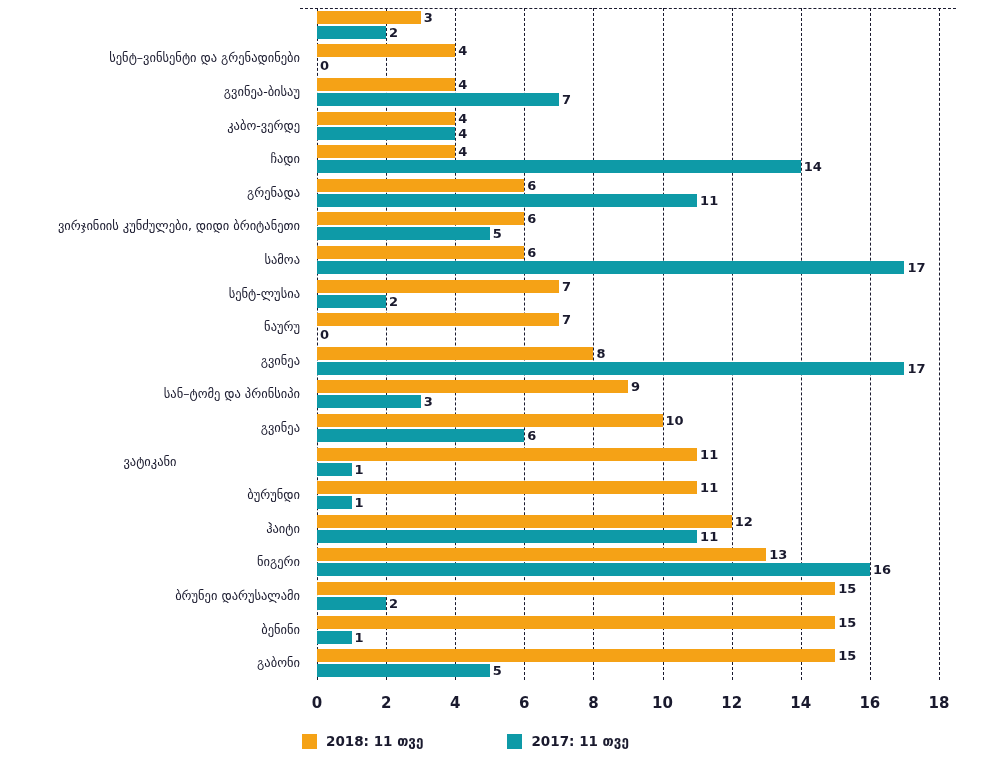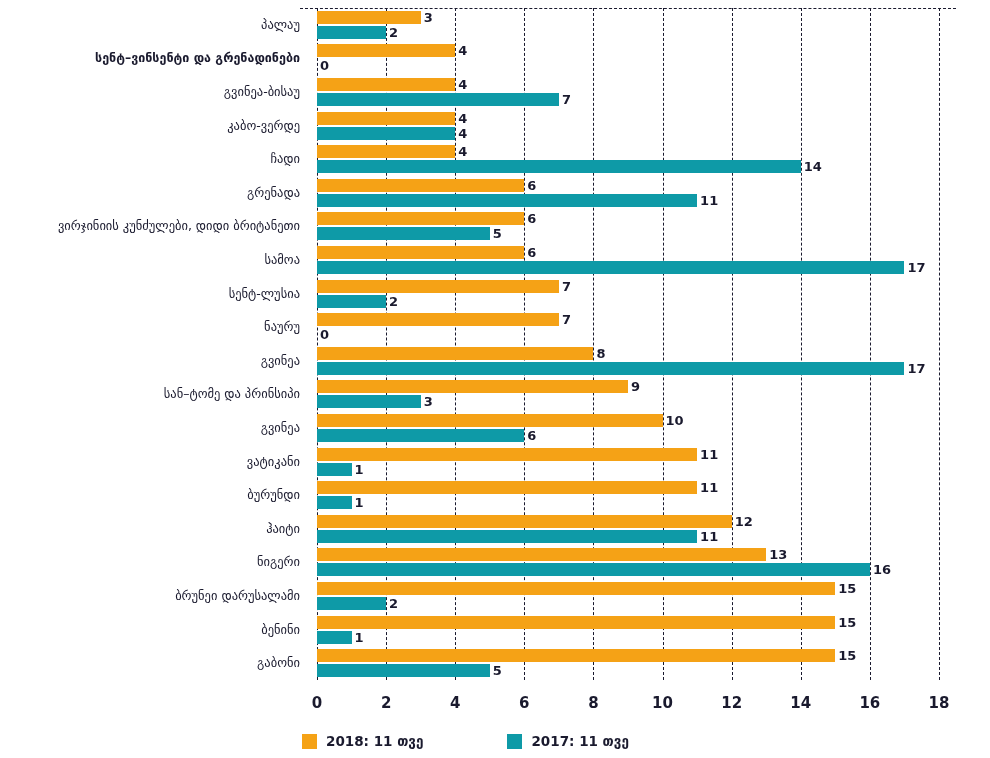--- a/index.html
+++ b/index.html
@@ -137,34 +137,33 @@
   }
   .legend-swatch.s2018 { background: #f5a216; }
   .legend-swatch.s2017 { background: #0e9aa7; }
 </style>
 </head>
 <body>
 
 <div id="chart-root">
 
   <div class="label-col">
-      <div class="cat-label" style="top: 9.8px;">პალაუ</div>
-      <div class="cat-label" style="top: 43.4px; font-weight: bold;">სენტ–ვინსენტი და გრენადინები</div>
+      <div class="cat-label" style="top: 43.4px;">სენტ–ვინსენტი და გრენადინები</div>
       <div class="cat-label" style="top: 77px;">გვინეა-ბისაუ</div>
       <div class="cat-label" style="top: 110.6px;">კაბო-ვერდე</div>
       <div class="cat-label" style="top: 144.2px;">ჩადი</div>
       <div class="cat-label" style="top: 177.8px;">გრენადა</div>
       <div class="cat-label" style="top: 211.4px;">ვირჯინიის კუნძულები, დიდი ბრიტანეთი</div>
       <div class="cat-label" style="top: 245px;">სამოა</div>
       <div class="cat-label" style="top: 278.6px;">სენტ-ლუსია</div>
       <div class="cat-label" style="top: 312.2px; margin-left: 10px;">ნაურუ</div>
       <div class="cat-label" style="top: 345.8px;">გვინეა</div>
       <div class="cat-label" style="top: 413px;">გვინეა</div>
       <div class="cat-label" style="top: 379.4px;">სან–ტომე და პრინსიპი</div>
-      <div class="cat-label" style="top: 446.6px;">ვატიკანი</div>
+      <div class="cat-label" style="top: 446.6px; text-align: center;">ვატიკანი</div>
       <div class="cat-label" style="top: 480.2px;">ბურუნდი</div>
       <div class="cat-label" style="top: 513.8px;">ჰაიტი</div>
       <div class="cat-label" style="top: 547.4px;">ნიგერი</div>
       <div class="cat-label" style="top: 581px;">ბრუნეი დარუსალამი</div>
       <div class="cat-label" style="top: 614.6px;">ბენინი</div>
       <div class="cat-label" style="top: 648.2px;">გაბონი</div>
     </div>
 
   <div class="plot">
     <div class="gridlines-layer">

